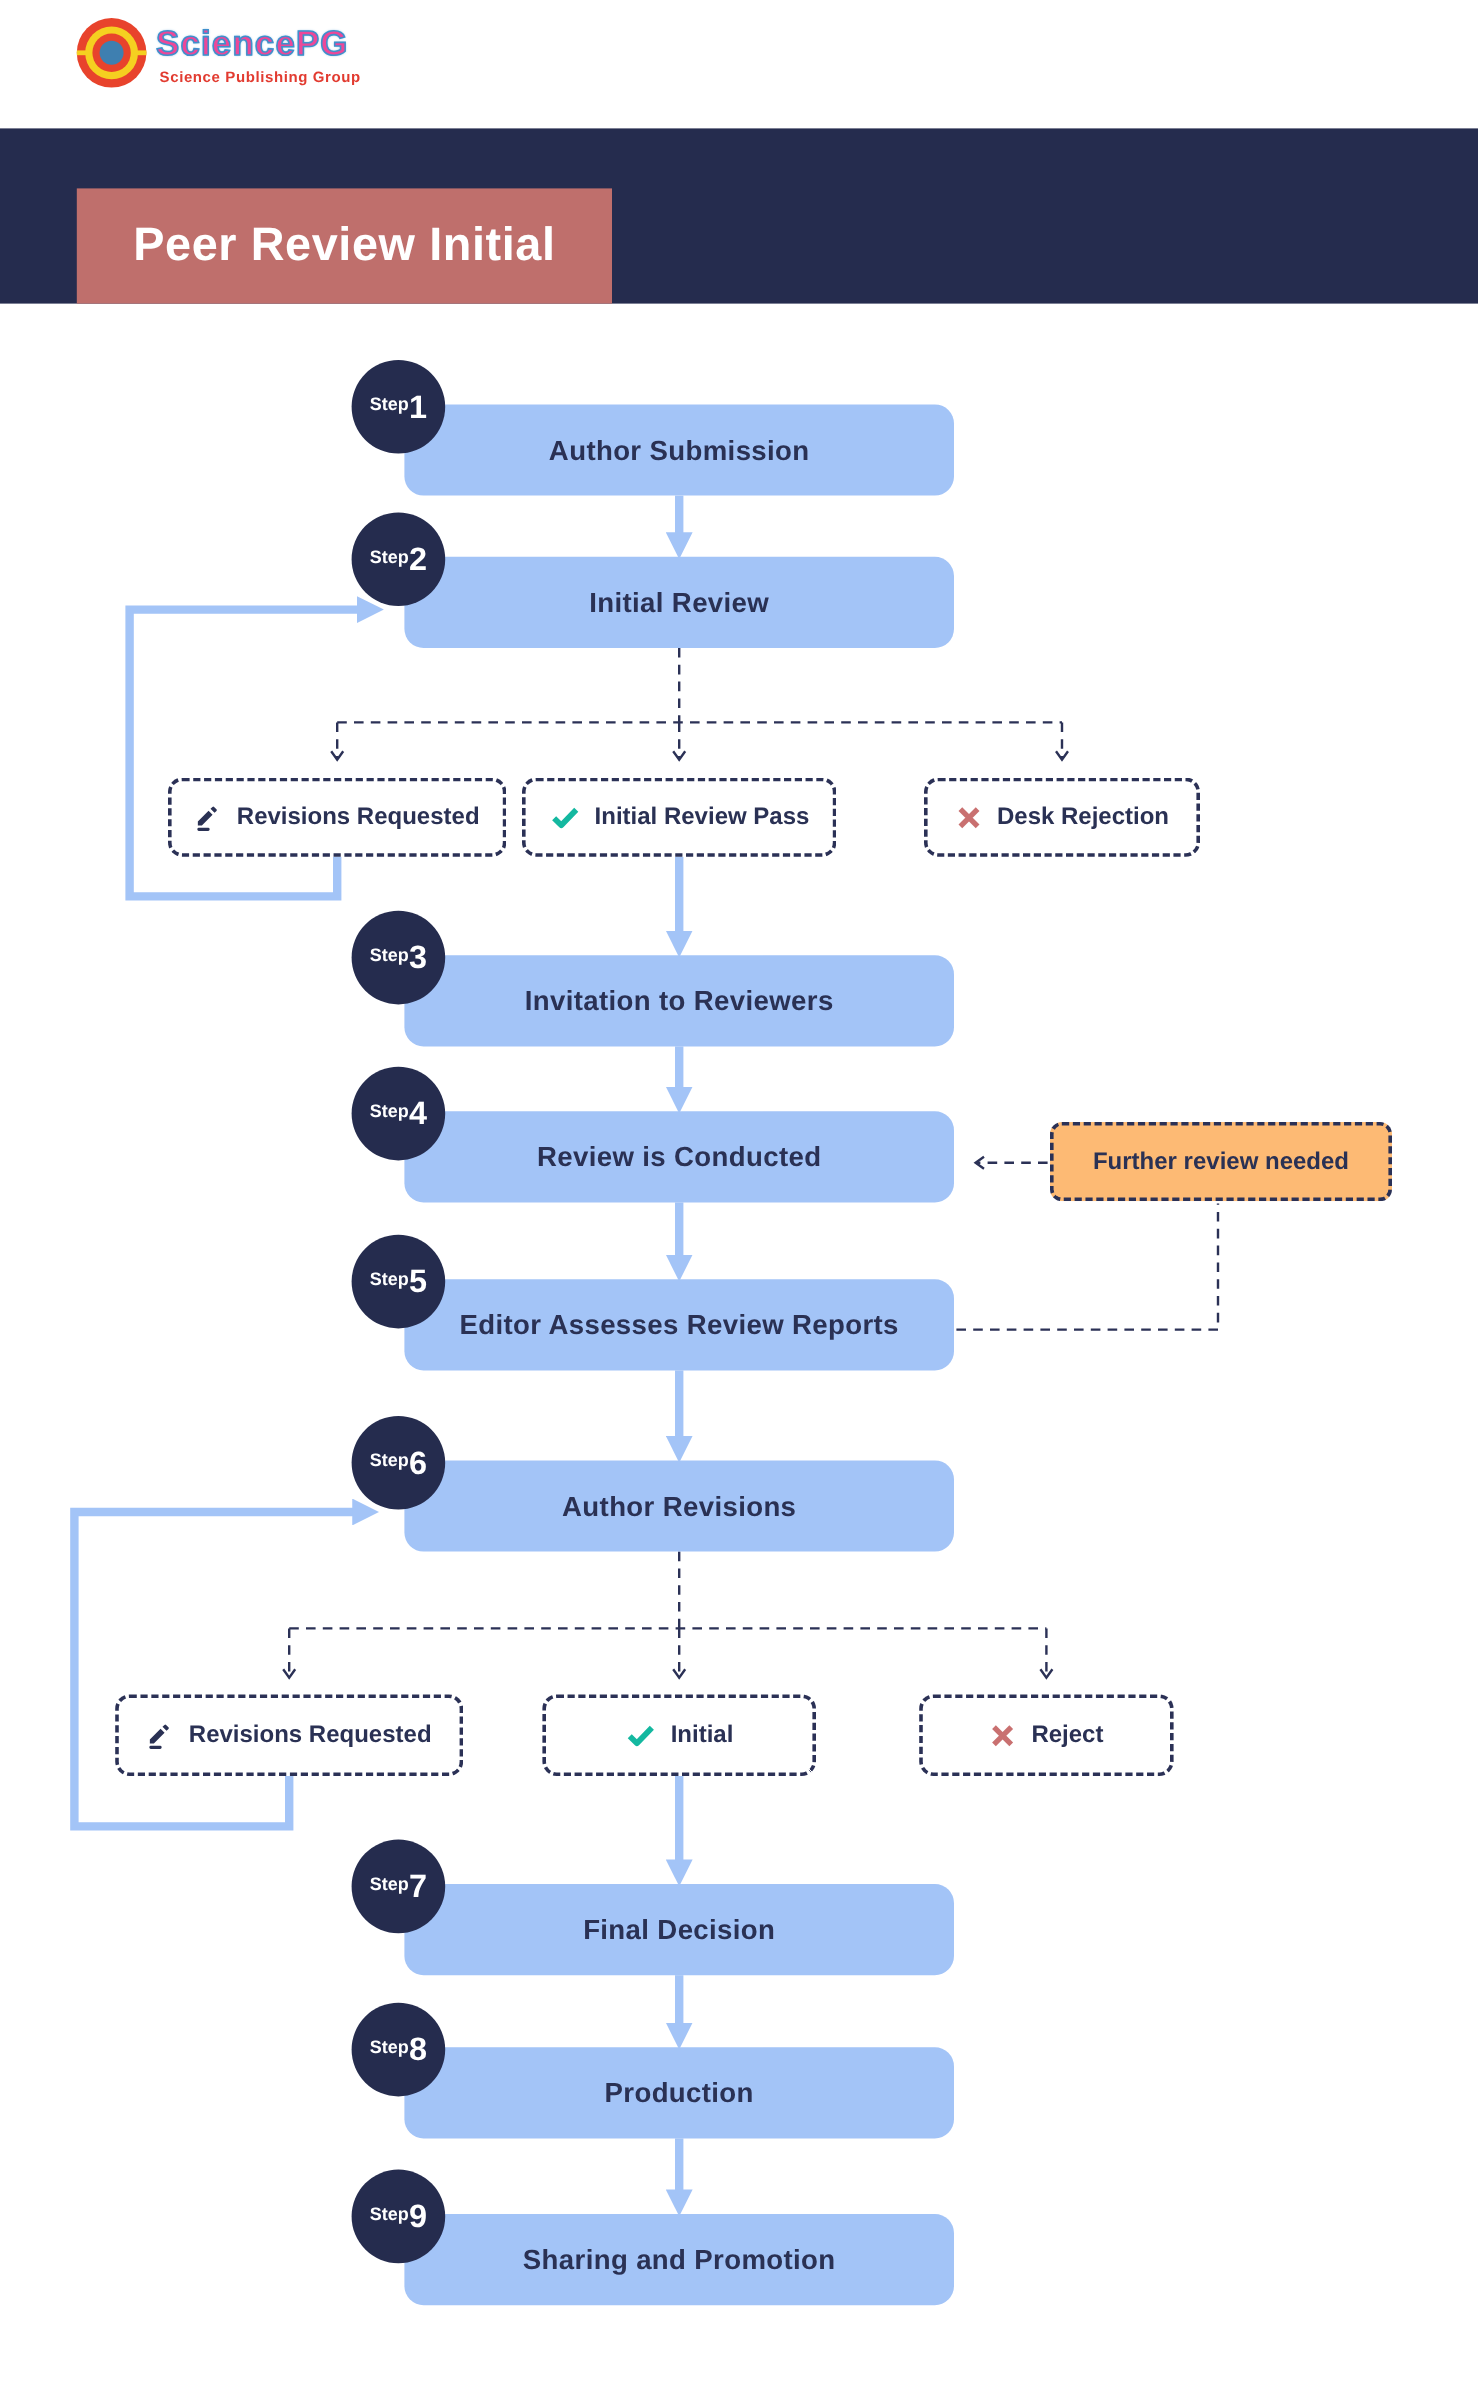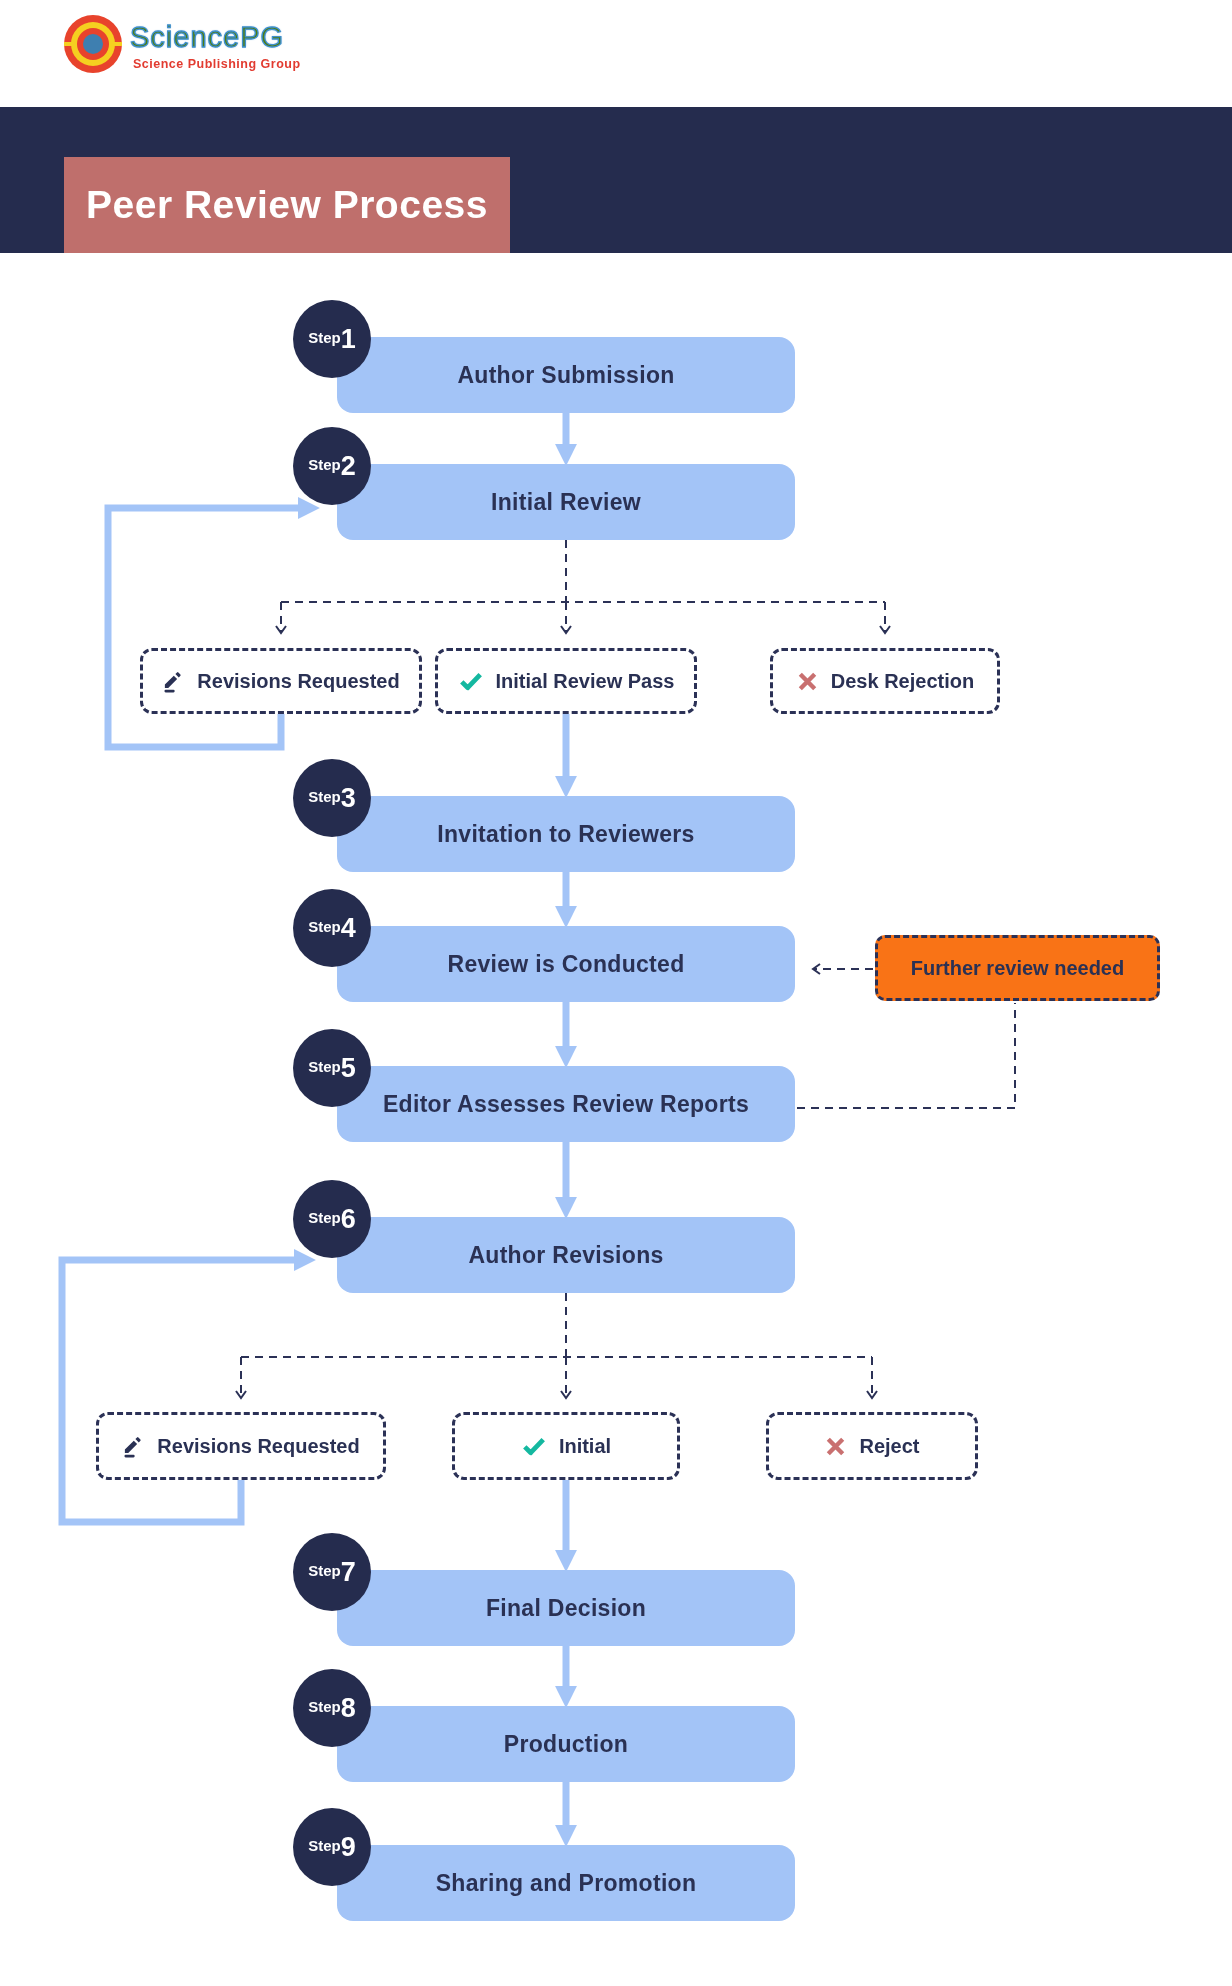--- a/index.html
+++ b/index.html
@@ -8,21 +8,21 @@
   
   .header{position:absolute;left:0;top:0;width:1232px;height:107px;background:#ffffff;}
   .logo{position:absolute;left:64px;top:13px;width:320px;height:64px;}
   .logo-mark{position:absolute;left:0;top:2px;width:58px;height:58px;}
   .logo-mark .c{position:absolute;border-radius:50%;}
   .c-outer{left:0;top:0;width:58px;height:58px;background:#e8432c;}
   .c-bar{position:absolute;left:0;top:27px;width:58px;height:4px;background:#f5d020;}
   .c-yellow{left:7px;top:7px;width:44px;height:44px;background:#f5d020;}
   .c-red2{left:13px;top:13px;width:32px;height:32px;background:#e8432c;}
   .c-blue{left:19px;top:19px;width:20px;height:20px;background:#3e7fb0;}
-  .brand-name{position:absolute;left:66px;top:8px;font-size:29px;font-weight:normal;letter-spacing:1px;color:#4d7c0f;-webkit-text-stroke:1.3px #3f8fcc;text-shadow:0 0 2px #3f8fcc;}
+  .brand-name{position:absolute;left:66px;top:8px;font-size:29px;font-weight:bold;letter-spacing:1px;color:#ec4899;-webkit-text-stroke:1.3px #3f8fcc;text-shadow:0 0 2px #3f8fcc;}
   .brand-tagline{position:absolute;left:69px;top:44px;font-size:12.5px;font-weight:bold;color:#e23b30;letter-spacing:.5px;}
 
   
   .band{position:absolute;left:0;top:107px;width:1232px;height:146px;background:#252c4e;}
   .title-banner{position:absolute;left:64px;top:157px;width:446px;height:96px;background:#bf6f6c;display:flex;align-items:center;justify-content:center;}
   .title-banner span{color:#ffffff;font-size:39px;font-weight:bold;letter-spacing:.5px;}
 
   
   #connectors{position:absolute;left:0;top:0;z-index:1;}
 
@@ -33,21 +33,21 @@
 
   
   .flow-box{position:absolute;left:337px;width:458px;height:76px;background:#a3c4f7;border-radius:16px;display:flex;align-items:center;justify-content:center;z-index:2;}
   .flow-box span{color:#2a3154;font-size:23px;font-weight:bold;letter-spacing:.3px;}
 
   
   .branch-box{position:absolute;height:66px;background:#ffffff;border:3px dashed #2b3156;border-radius:12px;display:flex;align-items:center;justify-content:center;gap:12px;z-index:2;box-sizing:border-box;}
   .branch-box span{color:#2a3154;font-size:20px;font-weight:bold;}
   .branch-box .icn{display:flex;align-items:center;}
 
-  .side-box{position:absolute;left:875px;top:935px;width:285px;height:66px;background:#f97316;border:3px dashed #2b3156;border-radius:10px;display:flex;align-items:center;justify-content:center;z-index:2;box-sizing:border-box;}
+  .side-box{position:absolute;left:875px;top:935px;width:285px;height:66px;background:#fdba74;border:3px dashed #2b3156;border-radius:10px;display:flex;align-items:center;justify-content:center;z-index:2;box-sizing:border-box;}
   .side-box span{color:#2a3154;font-size:20px;font-weight:bold;}
 </style>
 </head>
 <body>
 
 <div id="canvas">
 
   <svg id="connectors" width="1232" height="1986" viewBox="0 0 1232 1986">
     <defs>
       <marker id="mArrow" viewBox="0 0 10 10" refX="2" refY="5" markerWidth="3.2" markerHeight="3.2" orient="auto">
@@ -98,21 +98,21 @@
         <div class="c c-red2"></div>
         <div class="c c-blue"></div>
       </div>
       <div class="brand-name">SciencePG</div>
       <div class="brand-tagline">Science Publishing Group</div>
     </div>
   </div>
 
   <div class="band"></div>
   <div class="title-banner">
-    <span>Peer Review Process</span>
+    <span>Peer Review Initial</span>
   </div>
 
   <div class="step-circle" style="left:293px;top:300px;">
     <span class="pre">Step</span>
       <span class="num">1</span>
   </div>
   <div class="step-circle" style="left:293px;top:427px;">
     <span class="pre">Step</span>
       <span class="num">2</span>
   </div>

